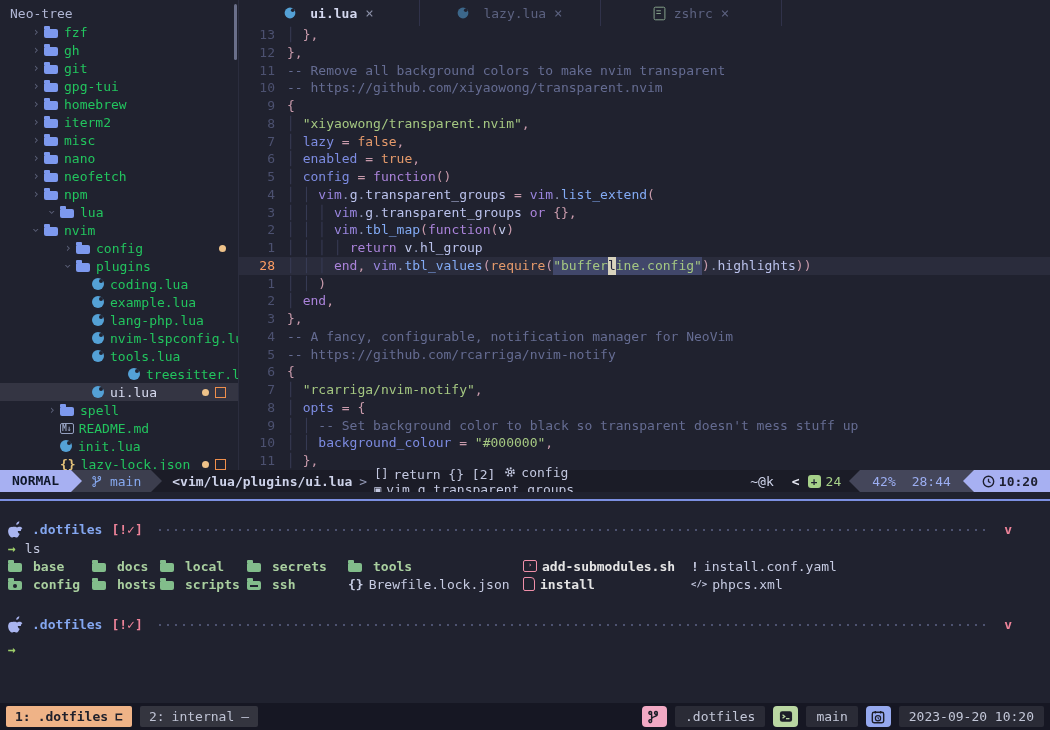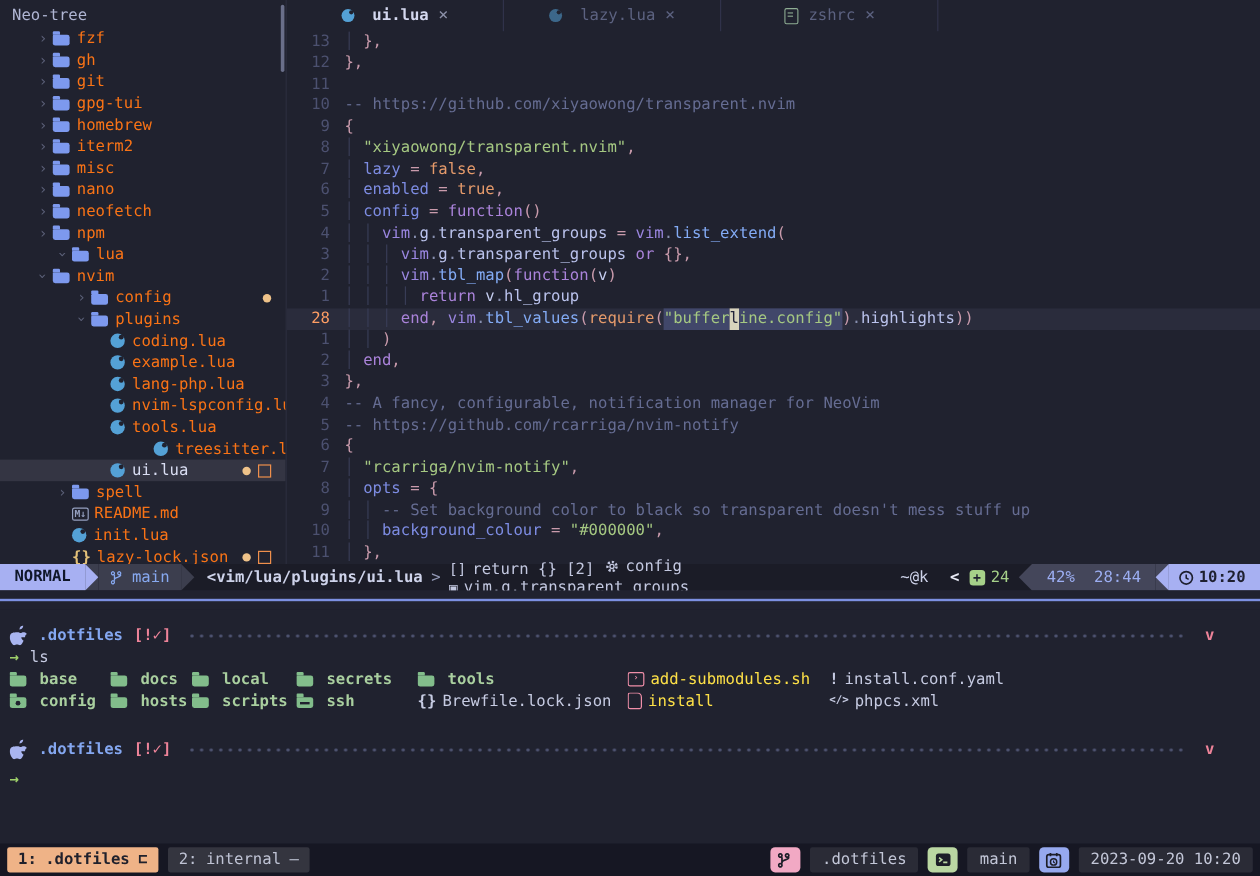--- a/index.html
+++ b/index.html
@@ -4,21 +4,21 @@
 <style>
   html,body{margin:0;padding:0;background:#14151f;}
   body{width:1050px;height:730px;overflow:hidden;font-family:"DejaVu Sans Mono",monospace;font-size:13px;color:#c5cdf0;}
   #app{width:1050px;height:730px;display:flex;flex-direction:column;background:#20222f;}
   
   .nvim{height:470px;display:flex;overflow:hidden;}
   .sidebar{width:238px;flex:none;border-right:1px solid #2b2d3e;position:relative;padding-top:4px;overflow:hidden;}
   .sb-title{height:19px;line-height:19px;padding-left:10px;color:#b0b6d4;}
   .tree-row{height:18px;display:flex;align-items:center;white-space:nowrap;overflow:hidden;padding-right:12px;}
   .tree-row.selected{background:#343543;}
-  .tree-row .label{color:#f97316;}
+  .tree-row .label{color:#22c55e;}
   .tree-row.selected .label{color:#d9ddf2;}
   .chev{width:16px;flex:none;color:#5b6078;font-size:12px;text-align:center;}
   .chev.open{transform:rotate(90deg);}
   .ic-folder{width:14px;height:9px;flex:none;background:#7d99ee;border-radius:1px 2px 2px 2px;position:relative;margin:3px 6px 0 0;}
   .ic-folder::before{content:'';position:absolute;top:-3px;left:0;width:6px;height:3px;background:inherit;border-radius:1px 1px 0 0;}
   .ic-folder.green{background:#82bd8b;}
   .ic-folder.gear::after{content:'';position:absolute;left:5px;top:2.5px;width:4px;height:4px;border-radius:50%;background:#20222f;}
   .ic-folder.sshf::after{content:'';position:absolute;left:3px;top:3.5px;width:8px;height:2px;background:#20222f;}
   .ic-lua{width:12px;height:12px;flex:none;border-radius:50%;background:#54a1d6;position:relative;margin-right:6px;}
   .ic-lua::after{content:'';position:absolute;top:1px;right:1px;width:4px;height:4px;border-radius:50%;background:#20222f;}
@@ -79,21 +79,21 @@
   .leader{flex:1;height:4px;margin:2px 8px 0 4px;background-image:radial-gradient(circle,#4d5270 1.3px,transparent 1.5px);background-size:8px 4px;background-repeat:repeat-x;}
   .p-v{color:#ed8399;font-weight:bold;margin-right:30px;}
   .cmdline{display:flex;gap:9px;height:18px;align-items:center;margin-top:1px;}
   .arrow{color:#9ecf6a;font-weight:bold;}
   .cmdtext{color:#c6cbe2;}
   .ls-row{display:flex;height:18px;align-items:center;}
   .ls-cell{display:flex;align-items:center;gap:5px;overflow:hidden;white-space:nowrap;}
   .ls-cell:nth-child(1){width:84px;} .ls-cell:nth-child(2){width:68px;}
   .ls-cell:nth-child(3){width:87px;} .ls-cell:nth-child(4){width:101px;}
   .ls-cell:nth-child(5){width:175px;} .ls-cell:nth-child(6){width:168px;}
-  .dirn{color:#a9cf9f;font-weight:bold;} .exen{color:#fde047;font-weight:normal;} .filen{color:#c6cbe2;}
+  .dirn{color:#a9cf9f;font-weight:bold;} .exen{color:#e5e5e5;font-weight:bold;} .filen{color:#c6cbe2;}
   .ic-term-sm{width:12px;height:10px;flex:none;border:1px solid currentColor;border-radius:2px;font-size:7px;line-height:9px;text-align:center;font-weight:bold;}
   .ic-file-sm{width:10px;height:12px;flex:none;border:1px solid currentColor;border-radius:2px 4px 2px 2px;}
   .ic-txt{flex:none;font-weight:bold;}
   
   .tmux{height:27px;flex:none;background:#161723;display:flex;align-items:center;padding:0 6px;gap:8px;}
   .twin{height:21px;display:flex;align-items:center;gap:7px;padding:0 9px;border-radius:2px;}
   .twin.active{background:#efb387;color:#20212c;font-weight:bold;}
   .twin.inactive{background:#34353f;color:#bfc3d4;}
   .t-right{margin-left:auto;display:flex;align-items:center;gap:8px;}
   .badge{width:25px;height:21px;border-radius:4px;display:flex;align-items:center;justify-content:center;flex:none;}
@@ -271,21 +271,21 @@
           </div>
           <div class="tab dim">
             <span class="ic-doc" style="transform: scale(0.9);"></span>
             <span class="tlabel">zshrc</span>
             <span class="close">×</span>
           </div>
         </div>
       <div class="code" id="code">
           <div class="codeline"><span class="ln">13</span><span class="g">│ </span><span class="p">},</span></div>
           <div class="codeline"><span class="ln">12</span><span class="p">},</span></div>
-          <div class="codeline"><span class="ln">11</span></div>
+          <div class="codeline"><span class="ln">11</span><span class="c">-- Remove all background colors to make nvim transparent</span></div>
           <div class="codeline"><span class="ln">10</span><span class="c">-- https://github.com/xiyaowong/transparent.nvim</span></div>
           <div class="codeline"><span class="ln">9</span><span class="p">{</span></div>
           <div class="codeline"><span class="ln">8</span><span class="g">│ </span><span class="s">"xiyaowong/transparent.nvim"</span><span class="p">,</span></div>
           <div class="codeline"><span class="ln">7</span><span class="g">│ </span><span class="k">lazy</span><span class="eq"> = </span><span class="b">false</span><span class="p">,</span></div>
           <div class="codeline"><span class="ln">6</span><span class="g">│ </span><span class="k">enabled</span><span class="eq"> = </span><span class="b">true</span><span class="p">,</span></div>
           <div class="codeline"><span class="ln">5</span><span class="g">│ </span><span class="k">config</span><span class="eq"> = </span><span class="kw">function</span><span class="p">()</span></div>
           <div class="codeline"><span class="ln">4</span><span class="g">│ │ </span><span class="v">vim</span><span class="d">.</span><span class="t">g</span><span class="d">.</span><span class="t">transparent_groups</span><span class="eq"> = </span><span class="v">vim</span><span class="d">.</span><span class="f">list_extend</span><span class="p">(</span></div>
           <div class="codeline"><span class="ln">3</span><span class="g">│ │ │ </span><span class="v">vim</span><span class="d">.</span><span class="t">g</span><span class="d">.</span><span class="t">transparent_groups</span><span class="kw"> or </span><span class="p">{},</span></div>
           <div class="codeline"><span class="ln">2</span><span class="g">│ │ │ </span><span class="v">vim</span><span class="d">.</span><span class="f">tbl_map</span><span class="p">(</span><span class="kw">function</span><span class="p">(</span><span class="w">v</span><span class="p">)</span></div>
           <div class="codeline"><span class="ln">1</span><span class="g">│ │ │ │ </span><span class="kw">return</span><span class="w"> v</span><span class="d">.</span><span class="t">hl_group</span></div>

